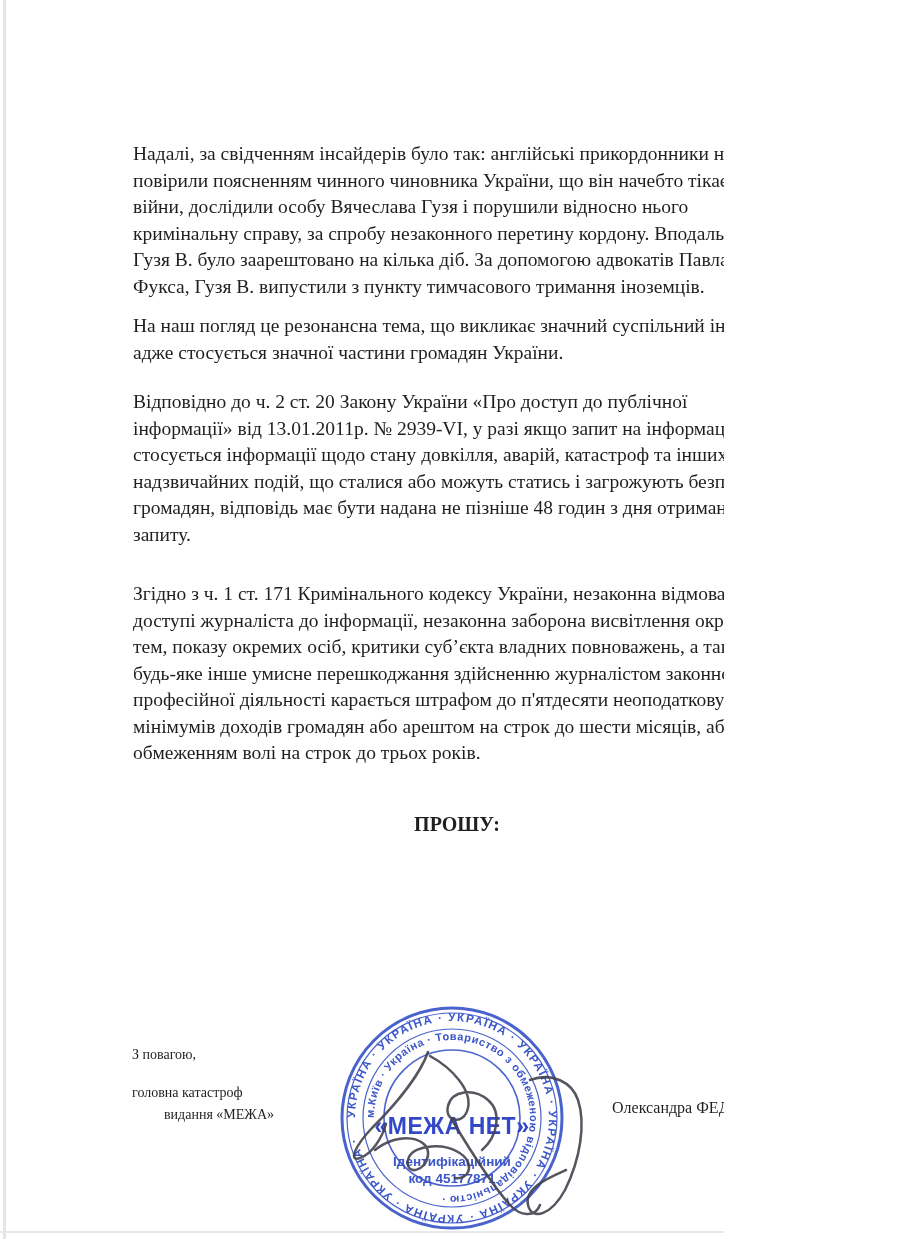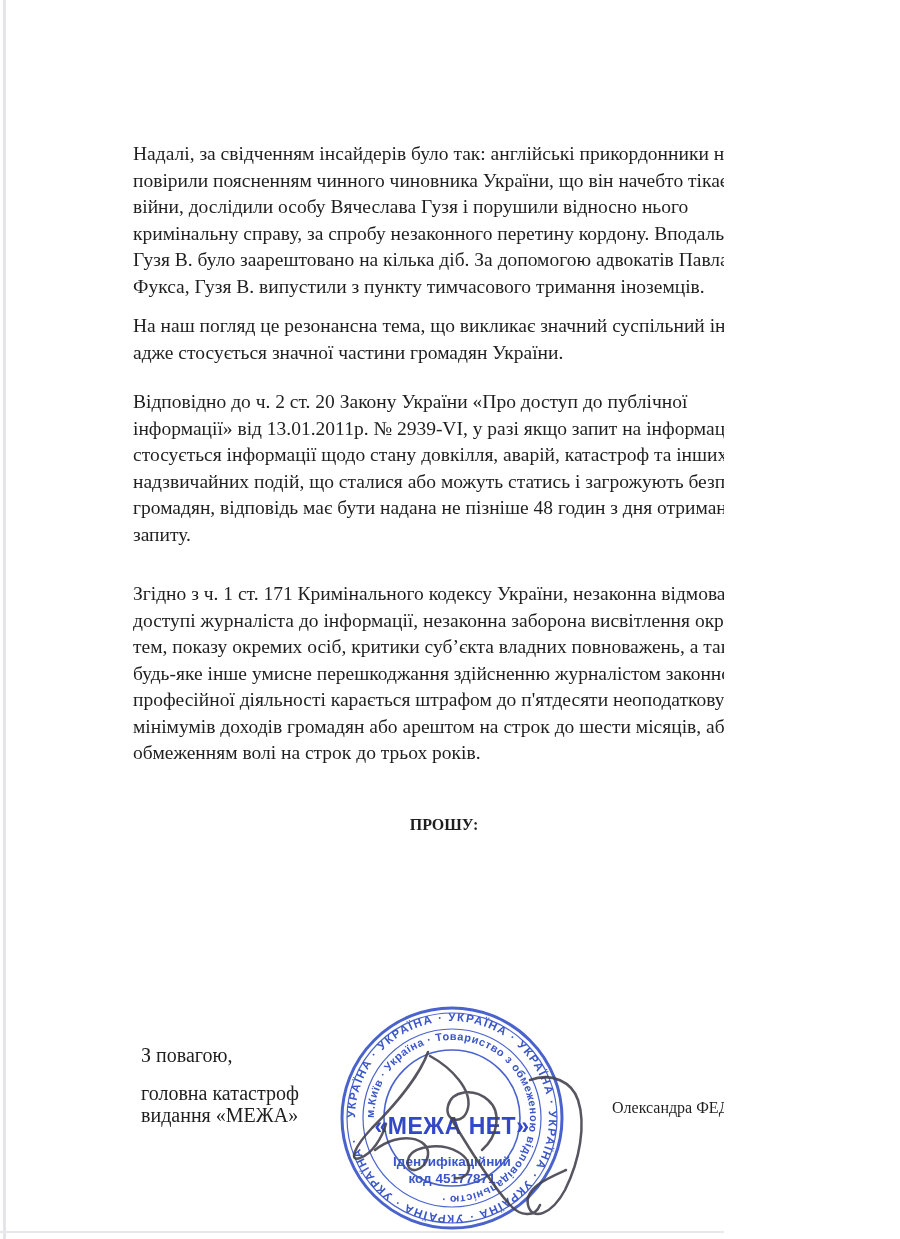--- a/index.html
+++ b/index.html
@@ -19,30 +19,30 @@
     position:absolute;left:133px;width:705px;
     font-size:19.5px;line-height:26.5px;
     white-space:pre-line;
   }
   .p1{top:141px;}
   .p2{top:313px;font-family:Liberation Serif, serif;}
   .p3{top:389px;}
   .p4{top:581px;}
   .p5{top:751px;}
   .req-heading{
-    position:absolute;left:133px;top:811px;width:622px;
-    text-align:center;font-weight:bold;font-size:16px;line-height:27px;
+    position:absolute;left:146px;top:811px;width:622px;
+    text-align:center;font-weight:bold;font-size:20px;line-height:27px;
   }
   .item{text-indent:6px;}
   .item1{top:846px;}
   .item2{top:939px;}
-  .close-line{position:absolute;left:141px;font-size:20px;line-height:24px;white-space:pre;}
+  .close-line{position:absolute;left:132px;font-size:14px;line-height:24px;white-space:pre;}
   .cl1{top:1043px;}
   .cl2{top:1081px;}
-  .cl3{top:1103px;}
+  .cl3{top:1103px;margin-left:32px;}
   .signatory{position:absolute;left:612px;top:1096px;font-size:16px;line-height:24px;white-space:pre;}
   .stamp-svg{position:absolute;left:330px;top:1000px;}
   .seal-text{font-family:"Liberation Sans", sans-serif;font-weight:bold;}
 </style>
 </head>
 <body>
 
 <div class="page">
 
   <div class="edge-left"></div>

